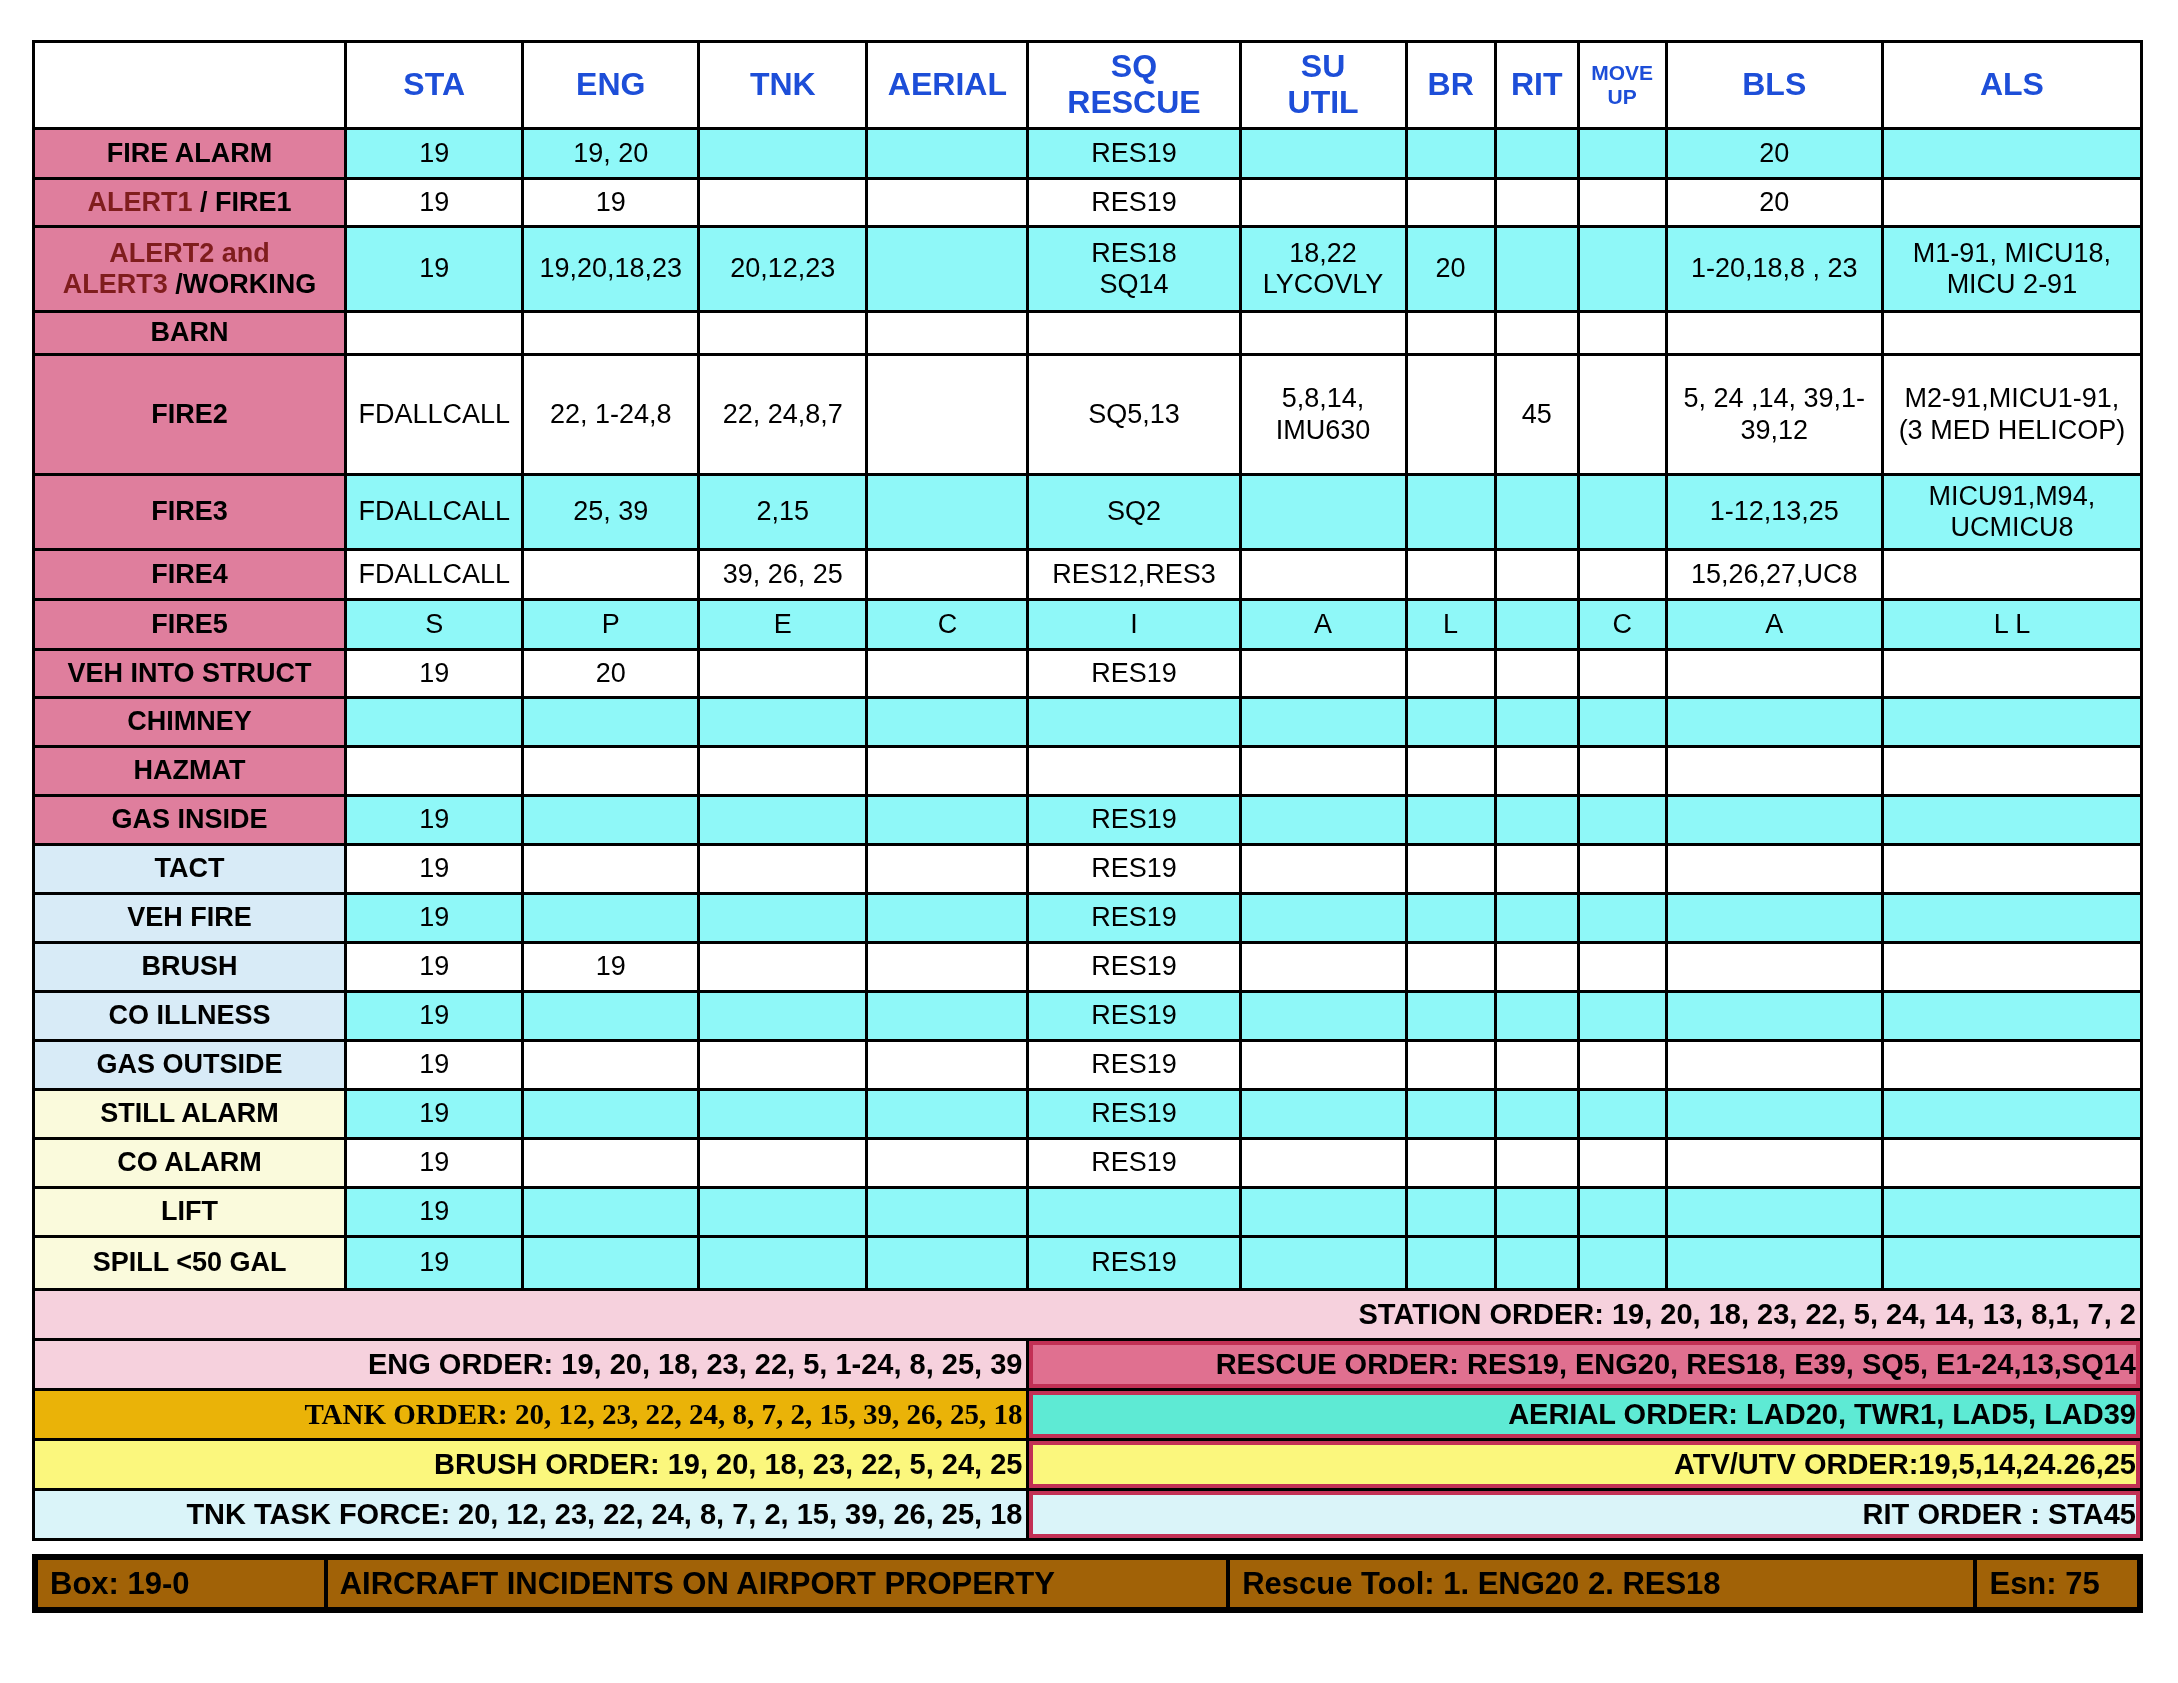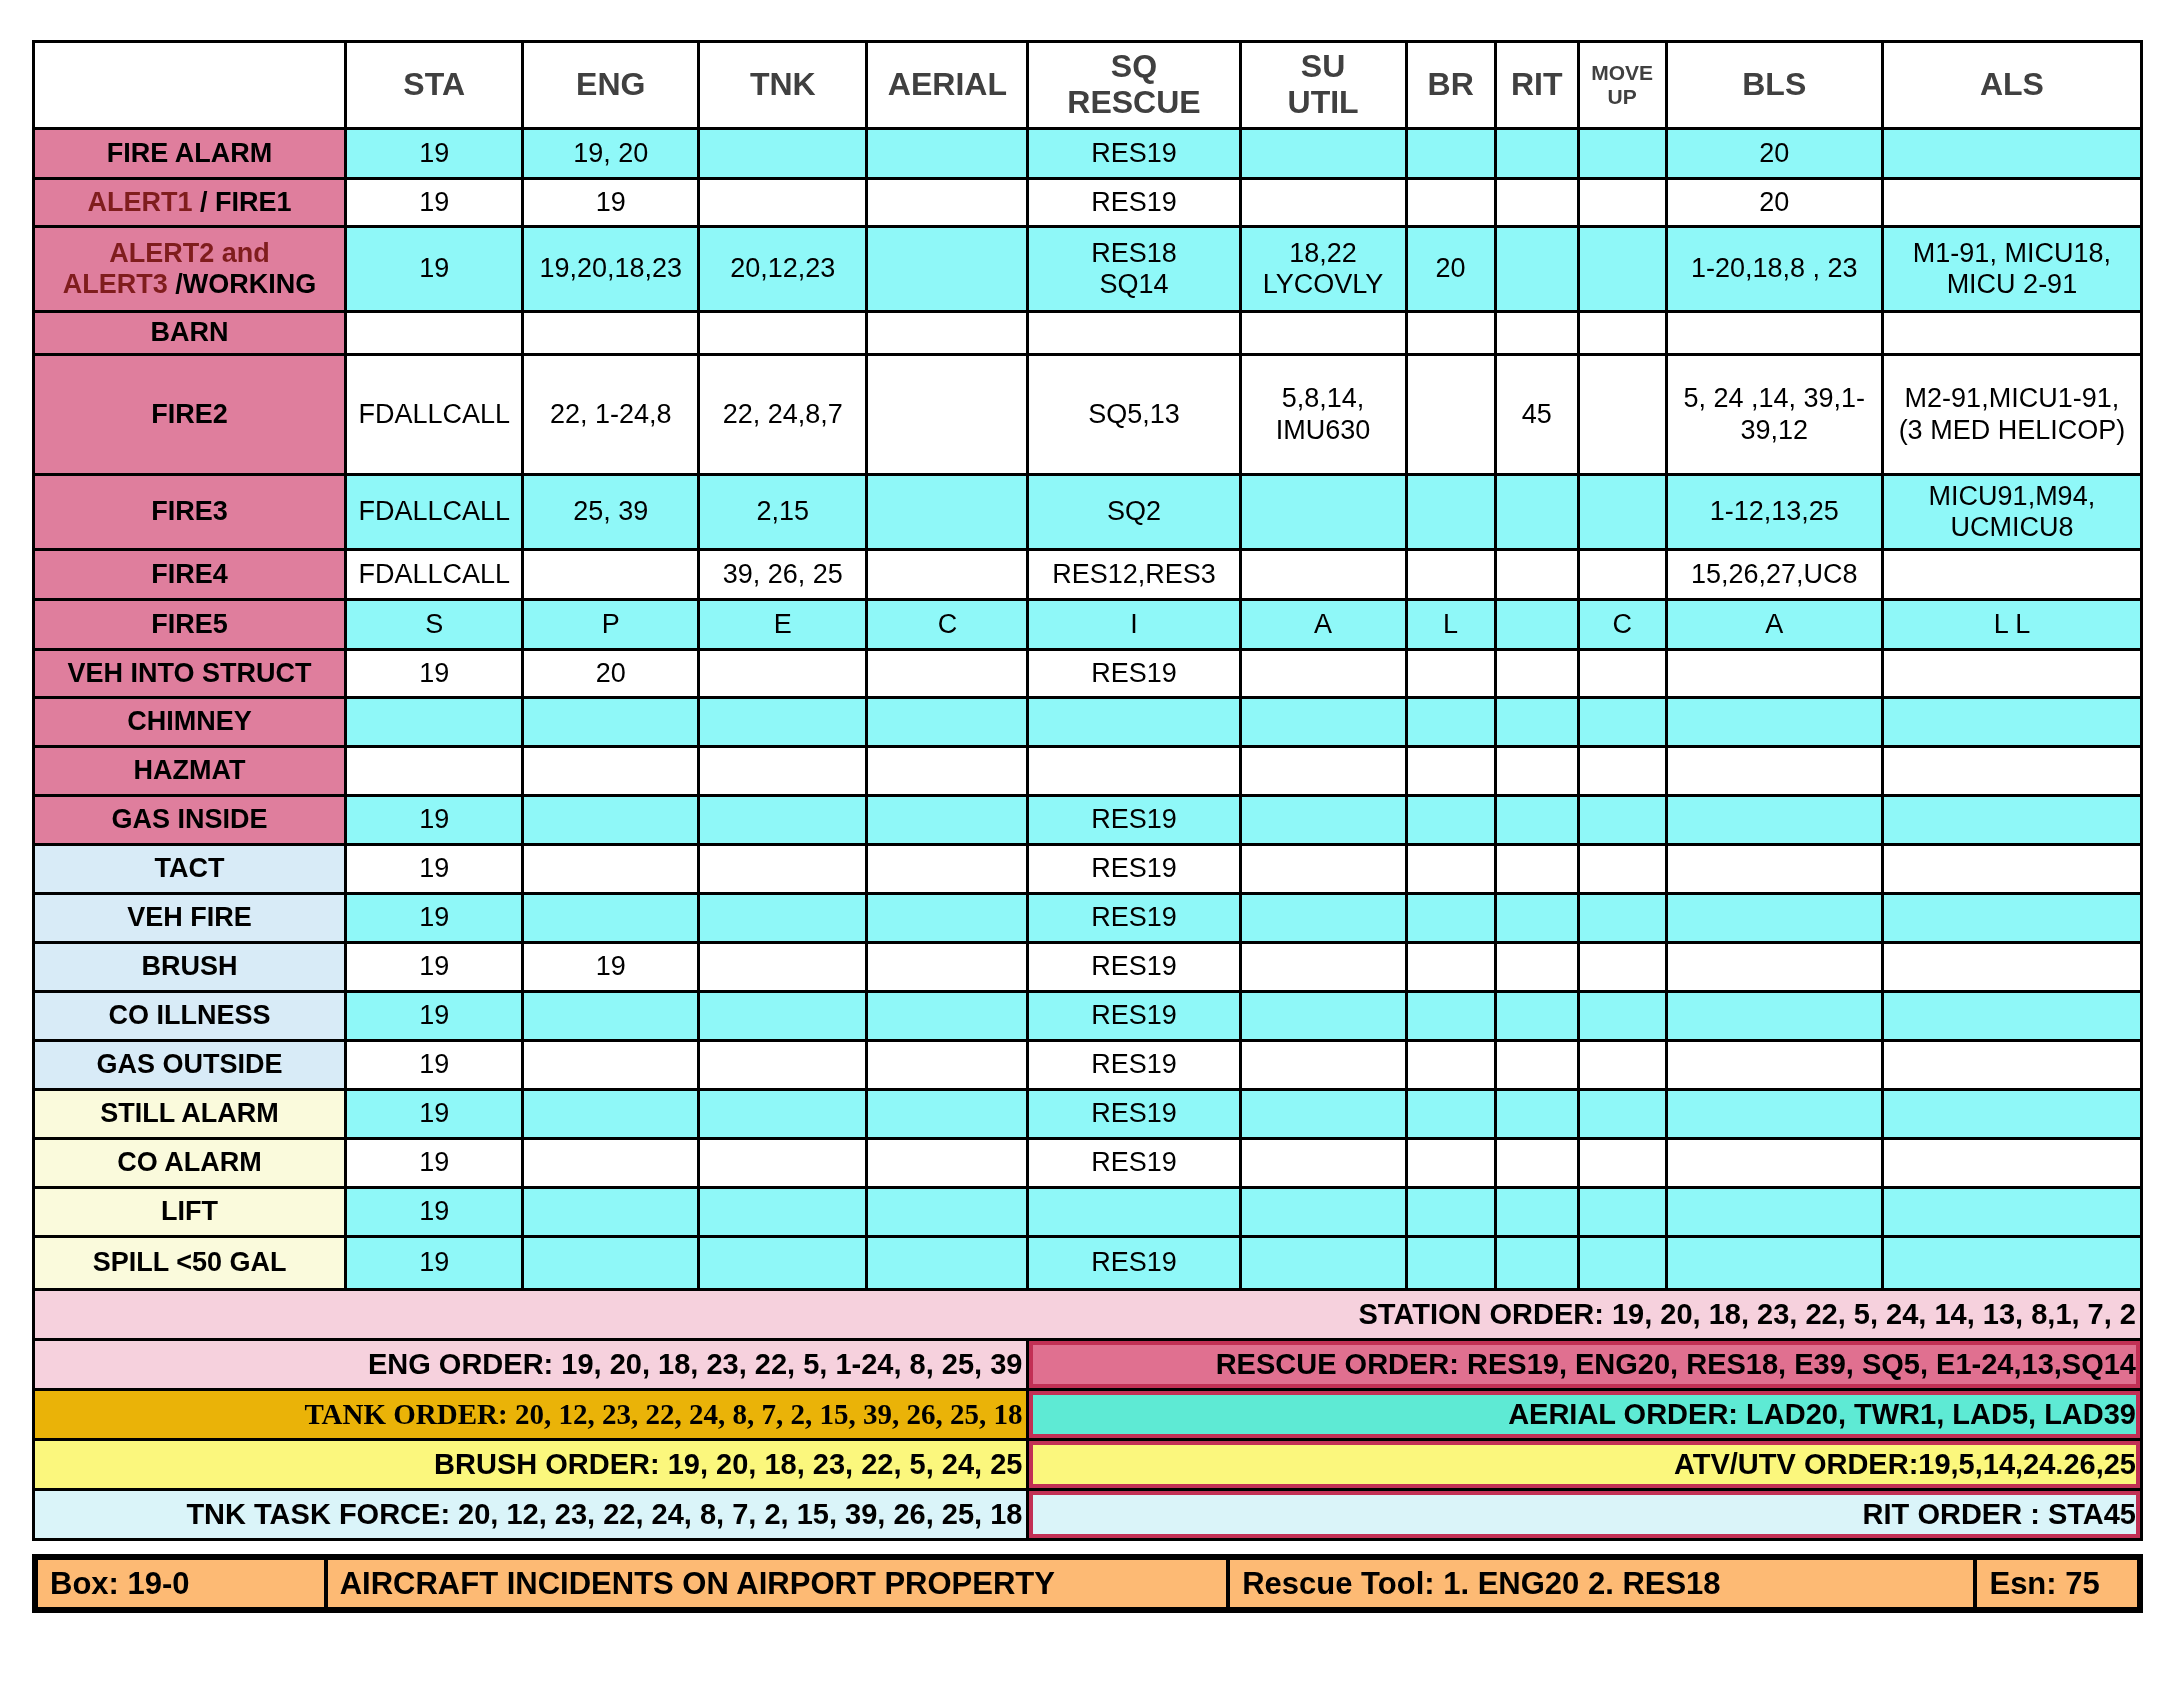--- a/index.html
+++ b/index.html
@@ -3,21 +3,21 @@
 <meta charset="utf-8">
 <style>
   html,body{margin:0;padding:0;background:#fff;width:2178px;height:1683px;overflow:hidden;
     font-family:"Liberation Sans","DejaVu Sans",sans-serif;-webkit-font-smoothing:antialiased;}
   #sheet{position:absolute;left:32px;top:40px;width:2111px;}
 
   table.runcard{border-collapse:collapse;table-layout:fixed;width:2111px;}
   table.runcard td,table.runcard th{border:3px solid #000;padding:0 4px;overflow:hidden;}
 
   
-  th.hdr{background:#fff;color:#404040;font-weight:bold;font-size:32px;text-align:center;
+  th.hdr{background:#fff;color:#1d4ed8;font-weight:bold;font-size:32px;text-align:center;
     vertical-align:middle;white-space:pre-line;line-height:1.12;}
   th.hdr.small{font-size:21px;}
   thead tr{height:87px;}
 
   
   td.lbl{font-weight:bold;font-size:27px;text-align:center;vertical-align:middle;
     white-space:pre-line;line-height:1.15;color:#000;}
   td.lbl span.wt{color:#7f1d1d;}
   td.dc{font-size:27px;text-align:center;vertical-align:middle;white-space:pre-line;line-height:1.15;color:#000;}
   .bg-rose{background:#df7e9d;}
@@ -42,21 +42,21 @@
   .ob-rose{background:#e07090;box-shadow:inset 0 0 0 4px #c23055;}
   .ob-green{background:#eab308;font-family:Liberation Serif, serif;}
   .ob-greenbox{background:#5eead4;box-shadow:inset 0 0 0 4px #c23055;}
   .ob-yellow{background:#fbf77d;}
   .ob-yellowbox{background:#fbf77d;box-shadow:inset 0 0 0 4px #c23055;}
   .ob-cyan{background:#daf4f9;}
   .ob-cyanbox{background:#daf4f9;box-shadow:inset 0 0 0 4px #c23055;}
 
   
   #footer{margin-top:13px;width:2111px;height:59px;border:6px solid #000;display:flex;
-    box-sizing:border-box;background:#fdba74;}
+    box-sizing:border-box;background:#a16207;}
   #footer .fcell{border-right:4px solid #000;display:flex;align-items:center;
     font-weight:bold;font-size:31px;color:#000;padding-left:12px;box-sizing:border-box;white-space:nowrap;overflow:hidden;}
   #footer .fcell:last-child{border-right:none;}
   .fw-box{width:13.8%;} .fw-title{width:43.0%;} .fw-tool{width:35.6%;} .fw-esn{width:7.6%;}
 </style>
 </head>
 <body>
 
 <div id="sheet">
   <table class="runcard">

